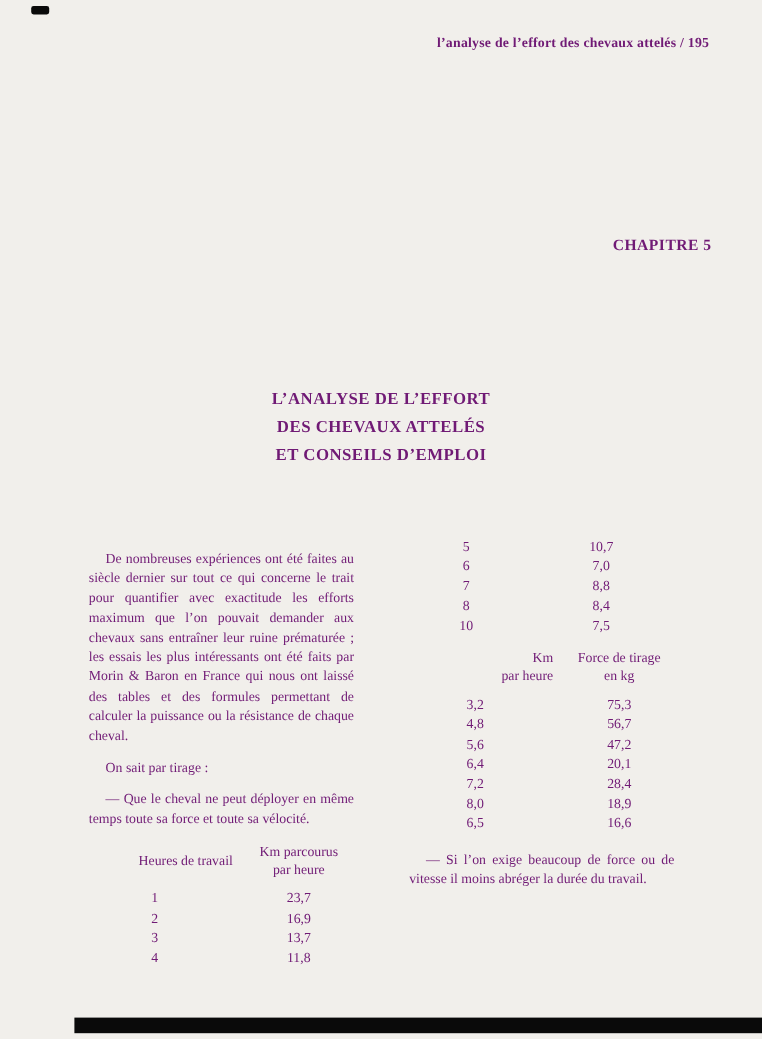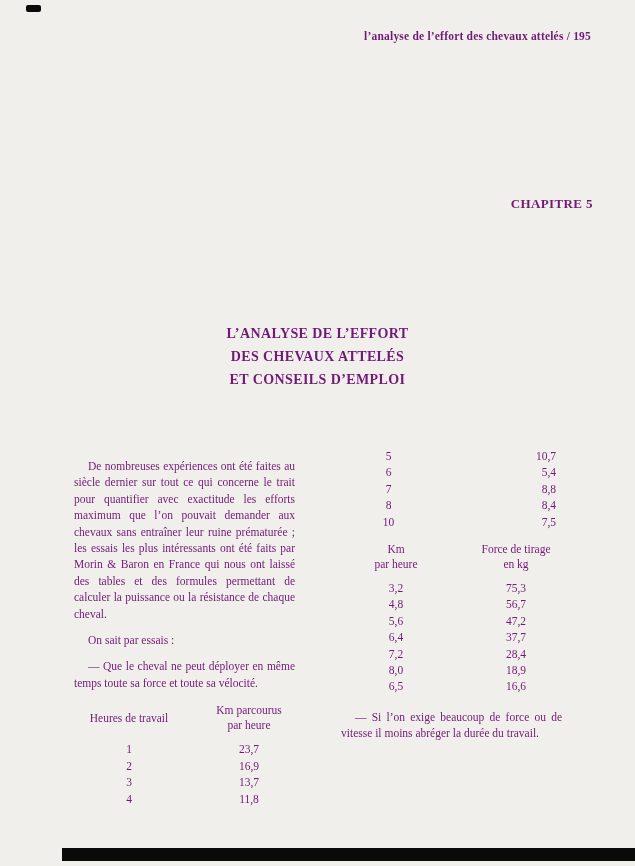--- a/index.html
+++ b/index.html
@@ -58,27 +58,27 @@
   .col p { margin: 10px; text-indent: 14px; }
   .col p.spaced { margin-top: 14px; }
 
   .mini-table { margin-top: 12px; }
   .mini-head {
     display: flex;
     align-items: center;
     margin-bottom: 8px;
     text-align: center;
   }
-  .mini-head .h1col { width: 130px; }
+  .mini-head .h1col { width: 130px; text-align: right; }
   .mini-head .h2col { width: 110px; white-space: pre-line; line-height: 15px; }
   .num-rows .num-row { display: flex; text-align: center; }
   .num-rows .num-row div:first-child { width: 130px; }
   .num-rows .num-row div:last-child  { width: 110px; }
   .num-rows.cont .num-row div:first-child { width: 115px; }
-  .num-rows.cont .num-row div:last-child  { width: 110px; text-align: right; }
+  .num-rows.cont .num-row div:last-child  { width: 110px; }
 
   .artifact { position: absolute; background: #0a0a0a; }
   .artifact-top { top: 5px; left: 26px; width: 15px; height: 7px; border-radius: 2px; }
   .artifact-bottom { top: 848px; left: 62px; width: 573px; height: 13px; }
 </style>
 </head>
 <body>
 
 <div class="page">
 
@@ -91,21 +91,21 @@
   <h1 class="title">
     <div>L’ANALYSE DE L’EFFORT</div>
     <div>DES CHEVAUX ATTELÉS</div>
     <div>ET CONSEILS D’EMPLOI</div>
   </h1>
 
   <div class="columns">
 
     <div class="col">
       <p>De nombreuses expériences ont été faites au siècle dernier sur tout ce qui concerne le trait pour quantifier avec exactitude les efforts maximum que l’on pouvait demander aux chevaux sans entraîner leur ruine prématurée ; les essais les plus intéressants ont été faits par Morin &amp; Baron en France qui nous ont laissé des tables et des formules permettant de calculer la puissance ou la résistance de chaque cheval.</p>
-      <p>On sait par essais :</p>
+      <p>On sait par tirage :</p>
       <p>— Que le cheval ne peut déployer en même temps toute sa force et toute sa vélocité.</p>
 
       <div class="mini-table">
         <div class="mini-head">
           <div class="h1col">Heures de travail</div>
           <div class="h2col">Km parcourus
 par heure</div>
         </div>
         <div class="num-rows">
             <div class="num-row">
@@ -129,21 +129,21 @@
     </div>
 
     <div class="col">
       <div class="num-rows cont">
           <div class="num-row">
             <div>5</div>
             <div>10,7</div>
           </div>
           <div class="num-row">
             <div>6</div>
-            <div>5,4</div>
+            <div>7,0</div>
           </div>
           <div class="num-row">
             <div>7</div>
             <div>8,8</div>
           </div>
           <div class="num-row">
             <div>8</div>
             <div>8,4</div>
           </div>
           <div class="num-row">
@@ -168,21 +168,21 @@
             <div class="num-row">
               <div>4,8</div>
               <div>56,7</div>
             </div>
             <div class="num-row">
               <div>5,6</div>
               <div>47,2</div>
             </div>
             <div class="num-row">
               <div>6,4</div>
-              <div>37,7</div>
+              <div>20,1</div>
             </div>
             <div class="num-row">
               <div>7,2</div>
               <div>28,4</div>
             </div>
             <div class="num-row">
               <div>8,0</div>
               <div>18,9</div>
             </div>
             <div class="num-row">

